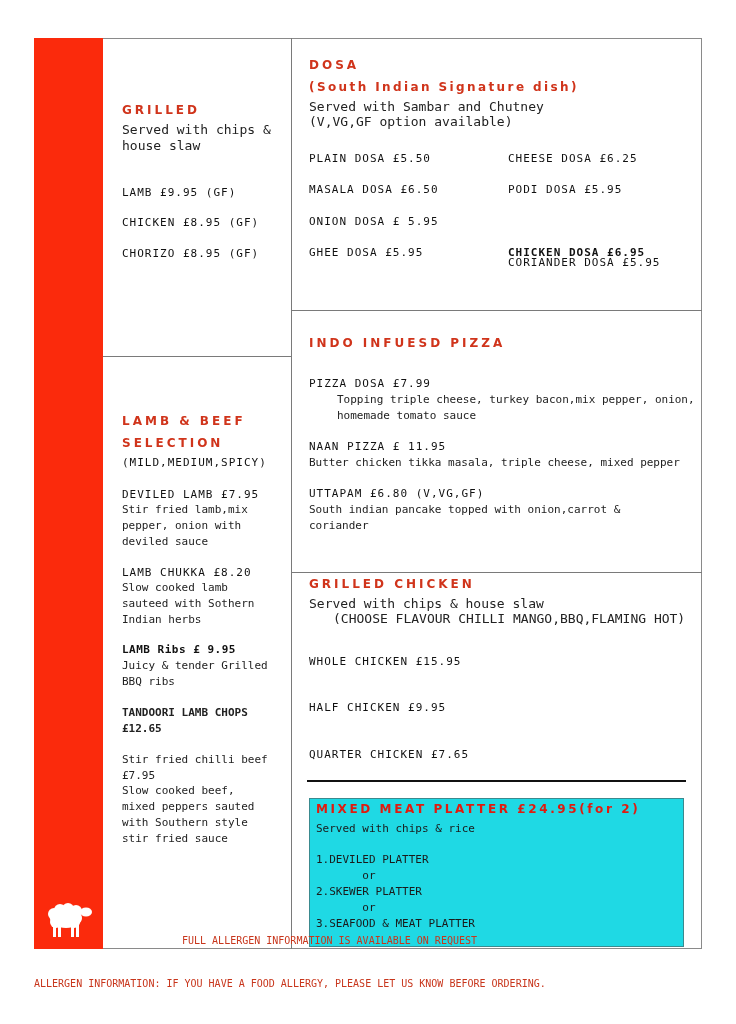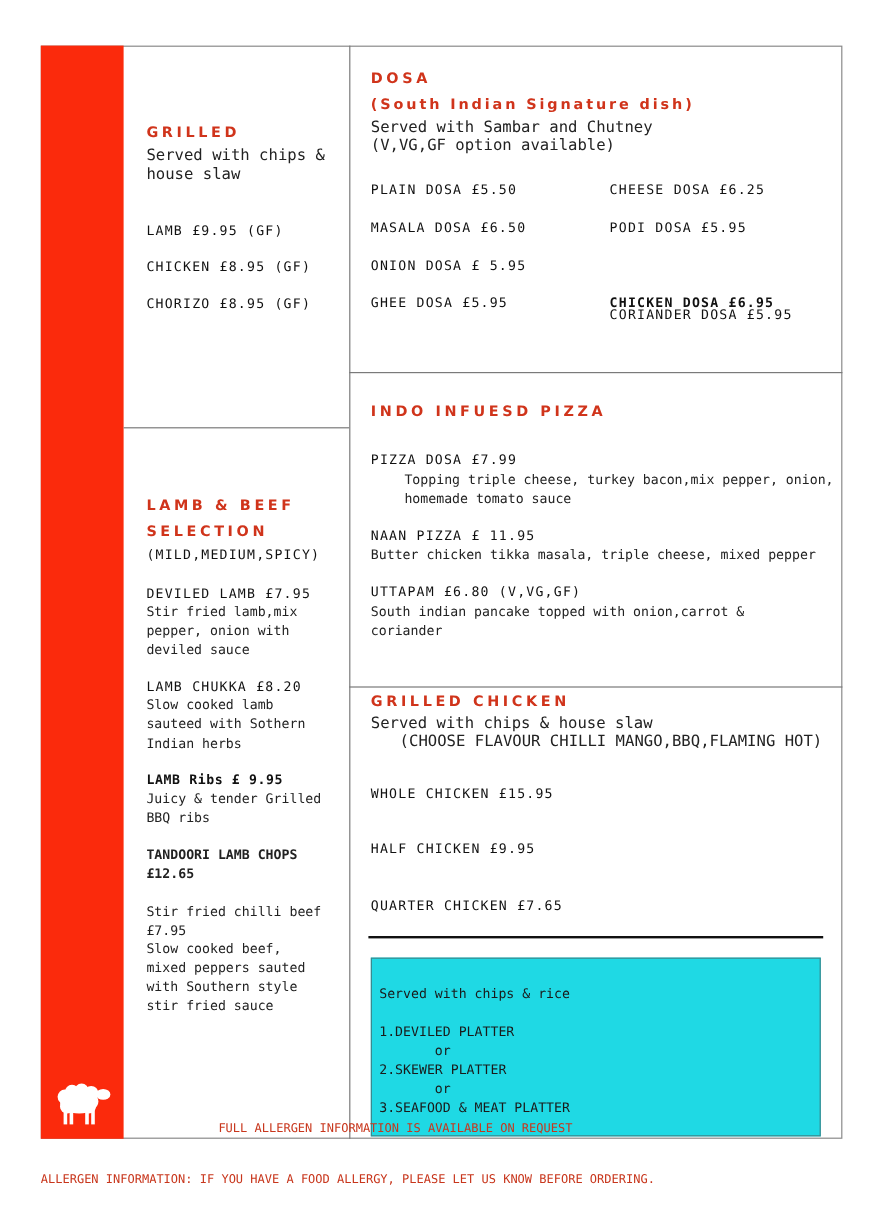--- a/index.html
+++ b/index.html
@@ -108,20 +108,21 @@
   <div class="txt" style="left:309px; top:596px;">Served with chips &amp; house slaw</div>
   <div class="txt" style="left:309px; top:611px;margin-left:24px;">(CHOOSE FLAVOUR CHILLI MANGO,BBQ,FLAMING HOT)</div>
   <div class="item" style="left:309px; top:654px; font-weight:normal;">WHOLE CHICKEN £15.95</div>
   <div class="item" style="left:309px; top:700px; font-weight:normal;">HALF CHICKEN £9.95</div>
   <div class="item" style="left:309px; top:747px; font-weight:normal;">QUARTER CHICKEN £7.65</div>
 </section>
 
 <div class="blackline"></div>
 
 <section class="platter">
+  <div class="ptitle">MIXED MEAT PLATTER £24.95(for 2)</div>
   <div class="pline" style="top:22px;">Served with chips &amp; rice</div>
   <div class="pline" style="top:53px;text-align:center;">1.DEVILED PLATTER</div>
   <div class="pline" style="top:69px;">       or</div>
   <div class="pline" style="top:85px;">2.SKEWER PLATTER</div>
   <div class="pline" style="top:101px;">       or</div>
   <div class="pline" style="top:117px;">3.SEAFOOD &amp; MEAT PLATTER</div>
 </section>
 
 <div class="sheep">
   <svg width="48" height="40" viewBox="0 0 48 40">

